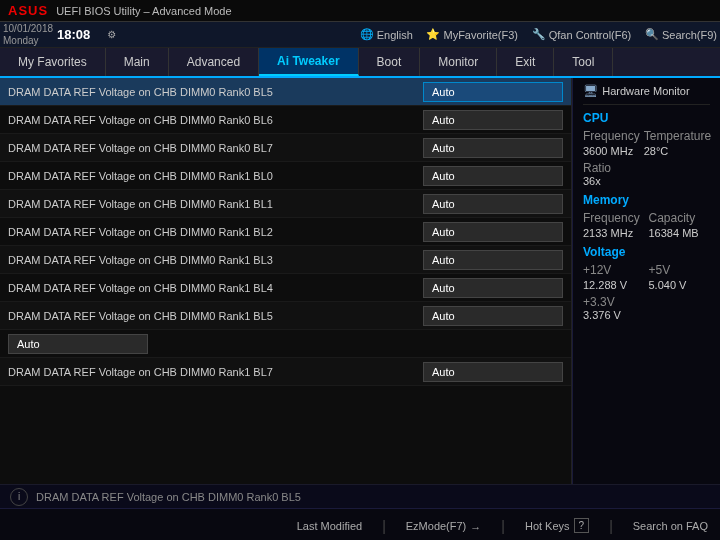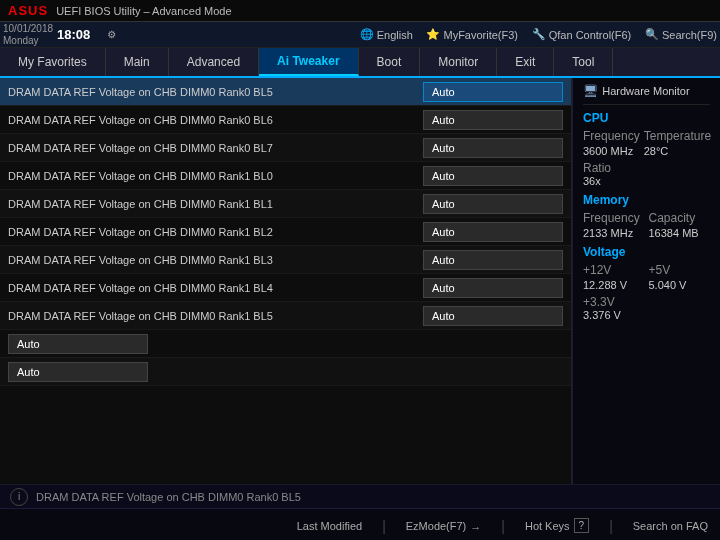--- a/index.html
+++ b/index.html
@@ -356,20 +356,21 @@
         <div class="setting-value">Auto</div>
       </div>
       <div class="setting-row">
         <span class="setting-name">DRAM DATA REF Voltage on CHB DIMM0 Rank1 BL5</span>
         <div class="setting-value">Auto</div>
       </div>
       <div class="setting-row">
         <div class="setting-value">Auto</div>
       </div>
       <div class="setting-row">
+        <span class="setting-name">DRAM DATA REF Voltage on CHB DIMM0 Rank1 BL7</span>
         <div class="setting-value">Auto</div>
       </div>
     </div>
 
   <div class="hw-monitor">
     <div class="hw-monitor-title">
       <span class="monitor-icon">🖥</span>
       <span>Hardware Monitor</span>
     </div>
 

